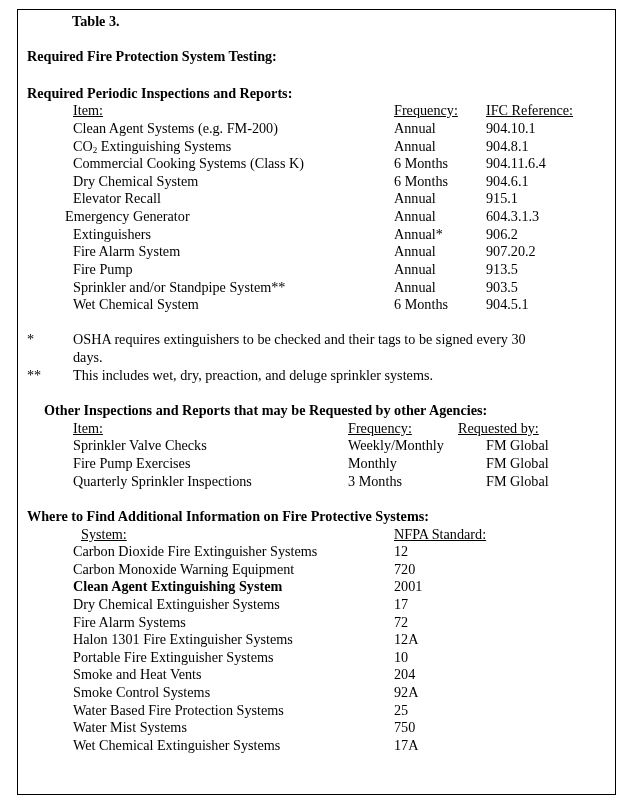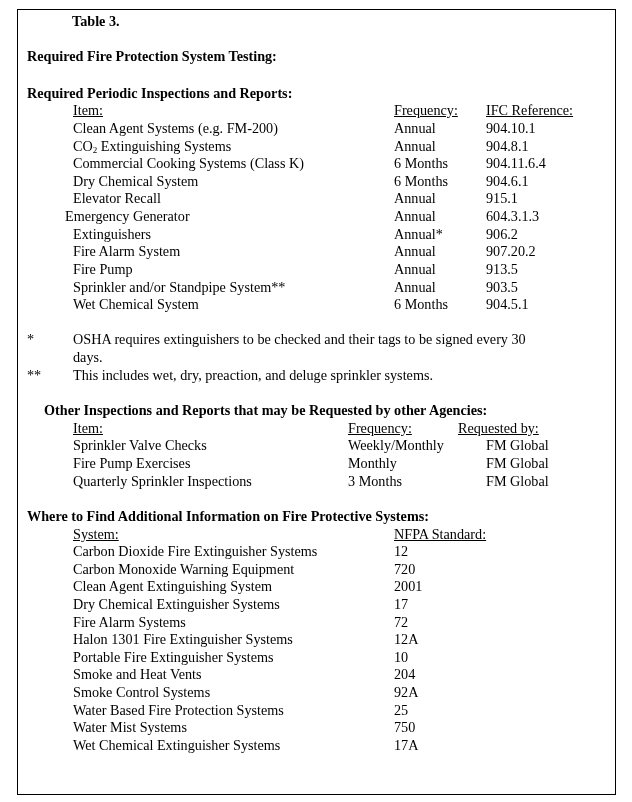--- a/index.html
+++ b/index.html
@@ -108,34 +108,34 @@
     <div class="abs" style="left:486px;top:455px;">FM Global</div>
   </div>
   <div>
     <div class="abs" style="left:73px;top:473px;">Quarterly Sprinkler Inspections</div>
     <div class="abs" style="left:348px;top:473px;">3 Months</div>
     <div class="abs" style="left:486px;top:473px;">FM Global</div>
   </div>
 </div>
 
 <div class="abs bold" style="left:27px;top:508px;">Where to Find Additional Information on Fire Protective Systems:</div>
-<div class="abs u" style="left:73px;top:526px;">System:</div>
+<div class="abs u" style="left:81px;top:526px;">System:</div>
 <div class="abs u" style="left:394px;top:526px;">NFPA Standard:</div>
 
 <div>
   <div>
     <div class="abs" style="left:73px;top:543px;">Carbon Dioxide Fire Extinguisher Systems</div>
     <div class="abs" style="left:394px;top:543px;">12</div>
   </div>
   <div>
     <div class="abs" style="left:73px;top:561px;">Carbon Monoxide Warning Equipment</div>
     <div class="abs" style="left:394px;top:561px;">720</div>
   </div>
   <div>
-    <div class="abs" style="left:73px;top:578px;">Clean Agent Extinguishing System</div>
+    <div class="abs" style="left:73px;top:578px;font-weight:bold;">Clean Agent Extinguishing System</div>
     <div class="abs" style="left:394px;top:578px;">2001</div>
   </div>
   <div>
     <div class="abs" style="left:73px;top:596px;">Dry Chemical Extinguisher Systems</div>
     <div class="abs" style="left:394px;top:596px;">17</div>
   </div>
   <div>
     <div class="abs" style="left:73px;top:614px;">Fire Alarm Systems</div>
     <div class="abs" style="left:394px;top:614px;">72</div>
   </div>

